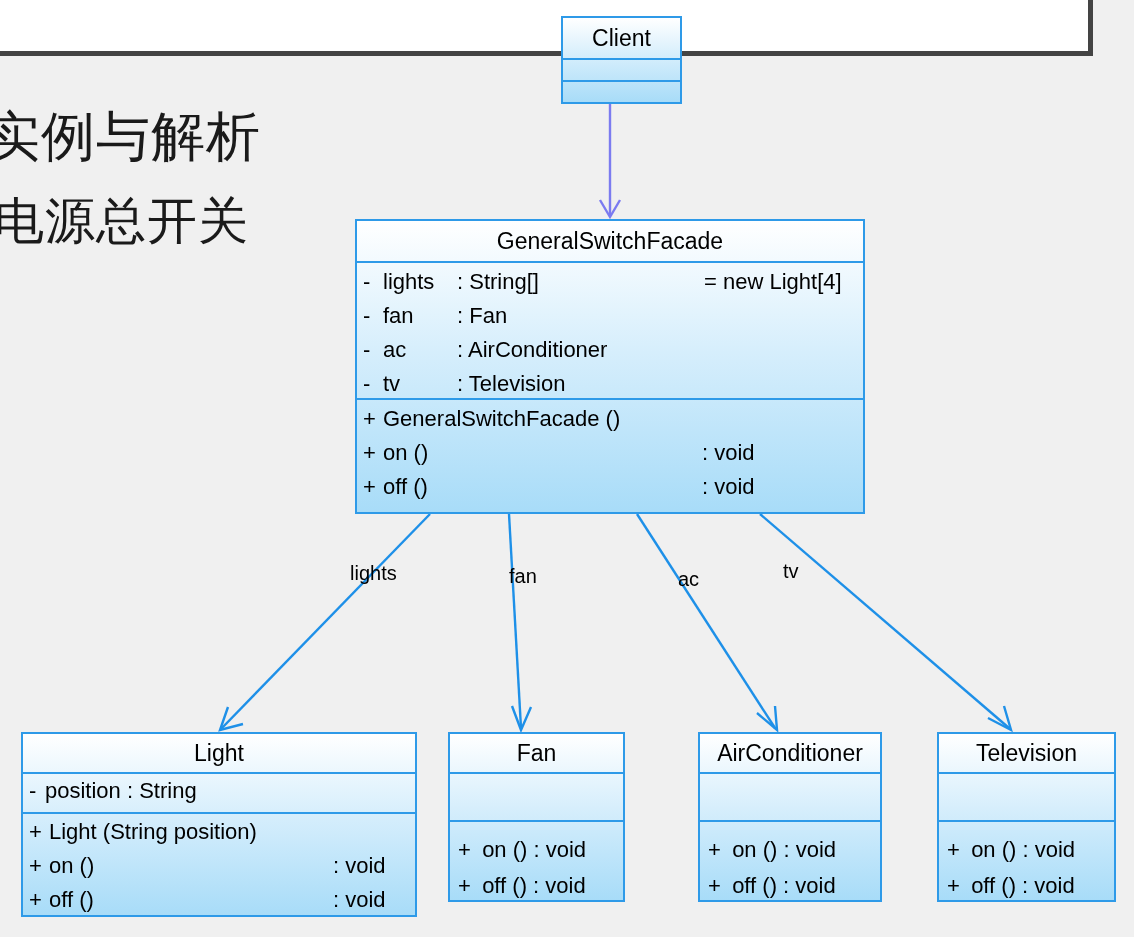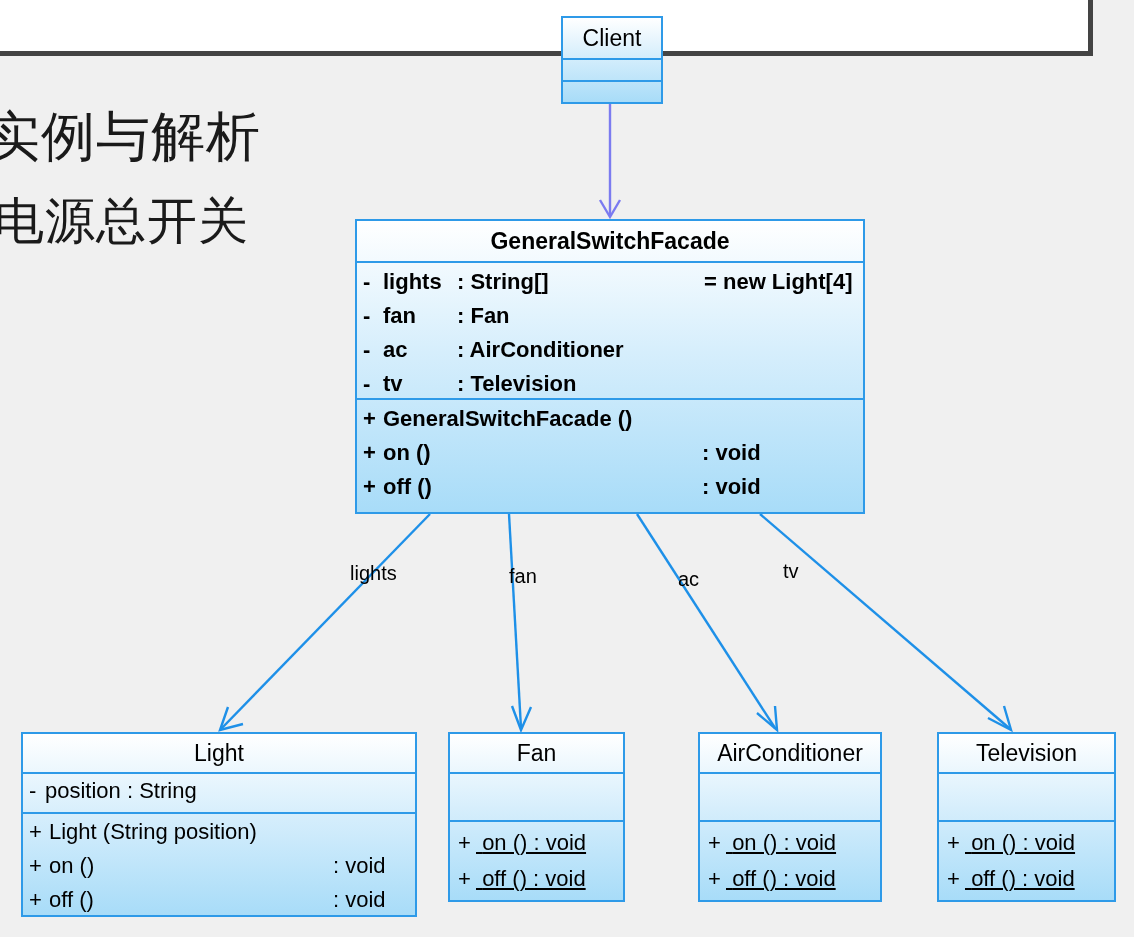--- a/index.html
+++ b/index.html
@@ -86,35 +86,34 @@
   }
   .uml-row .vis {
     display: inline-block;
     width: 18px;
   }
 
   
   #class-client {
     left: 561px;
     top: 16px;
-    width: 102px;
+    width: 121px;
     height: 88px;
   }
   #class-client .sec-name { height: 42px; }
   #class-client .sec-attrs { height: 22px; }
   #class-client .sec-ops { height: 22px; }
   #class-client .uml-name { font-size: 23px; }
 
   
   #class-facade {
     left: 355px;
     top: 219px;
     width: 510px;
     height: 295px;
-    font-weight: bold;
   }
   #class-facade .sec-name { height: 42px; }
   #class-facade .sec-attrs { height: 137px; padding-top: 2px; }
   #class-facade .sec-ops  { height: 114px; padding-top: 2px; }
   #class-facade .uml-row { height: 34px; line-height: 34px; }
   #class-facade .f-name  { position: absolute; left: 26px; }
   #class-facade .f-type  { position: absolute; left: 100px; }
   #class-facade .f-init  { position: absolute; left: 315px; margin-left: 32px; }
   #class-facade .o-sig   { position: absolute; left: 26px; }
   #class-facade .o-ret   { position: absolute; left: 345px; }
@@ -130,21 +129,21 @@
   #class-light .sec-attrs { height: 40px; }
   #class-light .sec-ops { height: 103px; padding-top: 1px; }
   #class-light .uml-row { height: 34px; line-height: 34px; }
   #class-light .o-sig { position: absolute; left: 26px; }
   #class-light .o-ret { position: absolute; left: 310px; }
   #class-light .a-nm  { position: absolute; left: 22px; }
 
   
   .small-class .sec-name { height: 40px; }
   .small-class .sec-attrs { height: 48px; }
-  .small-class .sec-ops { height: 80px; padding-top: 3px; text-decoration: underline; }
+  .small-class .sec-ops { height: 80px; padding-top: 10px; }
   .small-class .uml-row { height: 36px; line-height: 36px; padding-left: 8px; font-size: 22px; }
 
   #class-fan {
     left: 448px;
     top: 732px;
     width: 177px;
     height: 170px;
   }
   #class-ac {
     left: 698px;

